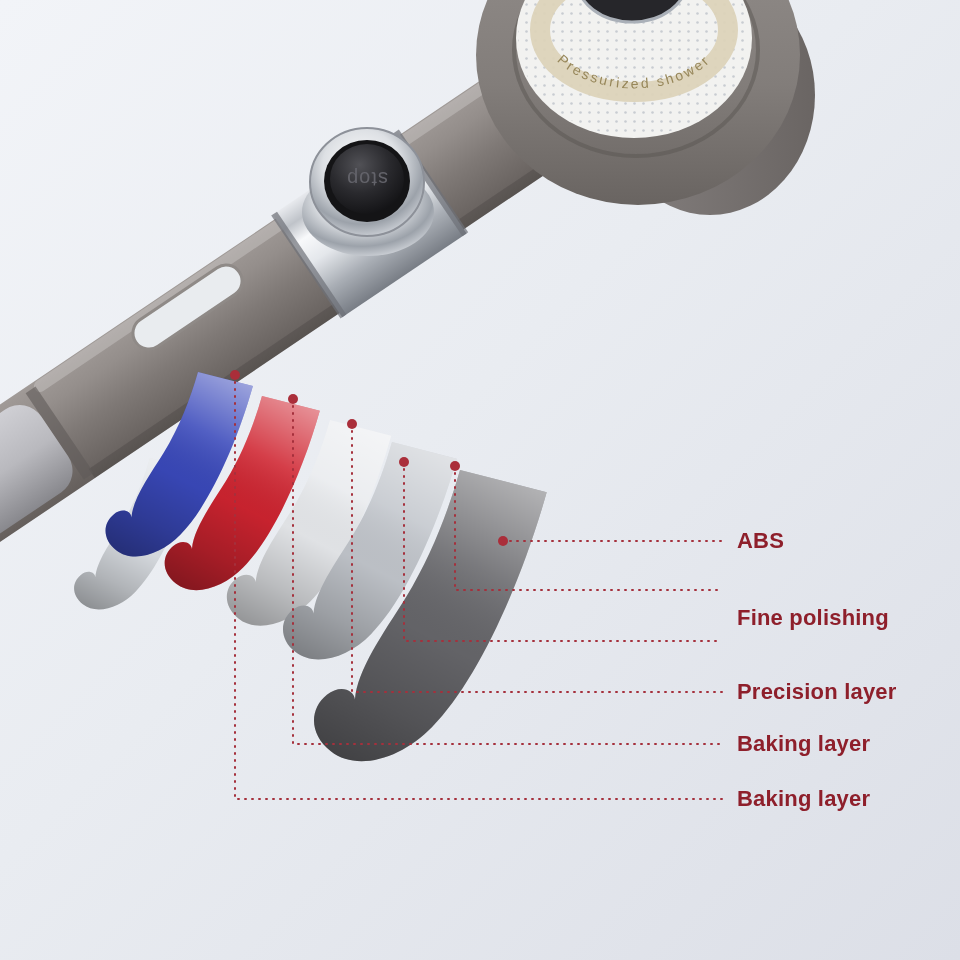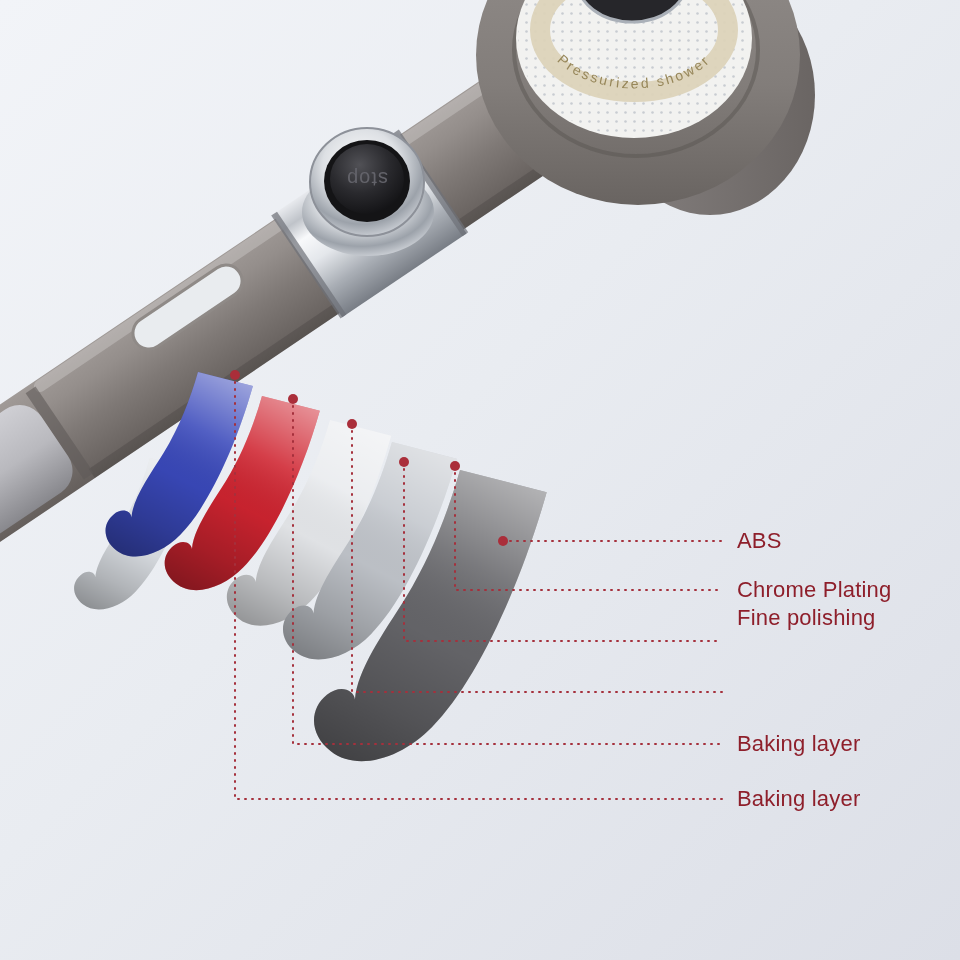--- a/index.html
+++ b/index.html
@@ -5,21 +5,21 @@
   html,body{margin:0;padding:0;background:#ccc;}
   .canvas{
     position:relative;width:960px;height:960px;overflow:hidden;
     background:linear-gradient(135deg,#f2f4f8 0%,#e9ecf1 45%,#dcdfe7 100%);
     font-family:"Liberation Sans",sans-serif;
   }
   .diagram-svg{position:absolute;left:0;top:0;}
   .labels{position:absolute;left:0;top:0;width:100%;height:100%;pointer-events:none;}
   .anno{
     position:absolute;left:737px;transform:translateY(-50%);
-    font-size:22px;font-weight:400;color:#8e1f2b;white-space:nowrap;
+    font-size:22px;font-weight:700;color:#8e1f2b;white-space:nowrap;
     letter-spacing:.2px;
   }
 </style>
 </head>
 <body>
 
 <div class="canvas">
 
   <svg class="diagram-svg" width="960" height="960" viewBox="0 0 960 960">
     <defs>
@@ -154,19 +154,19 @@
       <circle cx="455" cy="466" r="5" fill="#aa2e3a"></circle>
       <circle cx="404" cy="462" r="5" fill="#aa2e3a"></circle>
       <circle cx="352" cy="424" r="5" fill="#aa2e3a"></circle>
       <circle cx="293" cy="399" r="5" fill="#aa2e3a"></circle>
       <circle cx="235" cy="375" r="5" fill="#aa2e3a"></circle>
     </g>
   </svg>
 
   <div class="labels">
     <div class="anno" style="top:541px">ABS</div>
-    <div class="anno" style="top:590px">Chrome Plating</div>
     <div class="anno" style="top:618px">Fine polishing</div>
+    <div class="anno" style="top:692px">Precision layer</div>
     <div class="anno" style="top:744px">Baking layer</div>
     <div class="anno" style="top:799px">Baking layer</div>
   </div>
 
 </div>
 
 </body></html>

